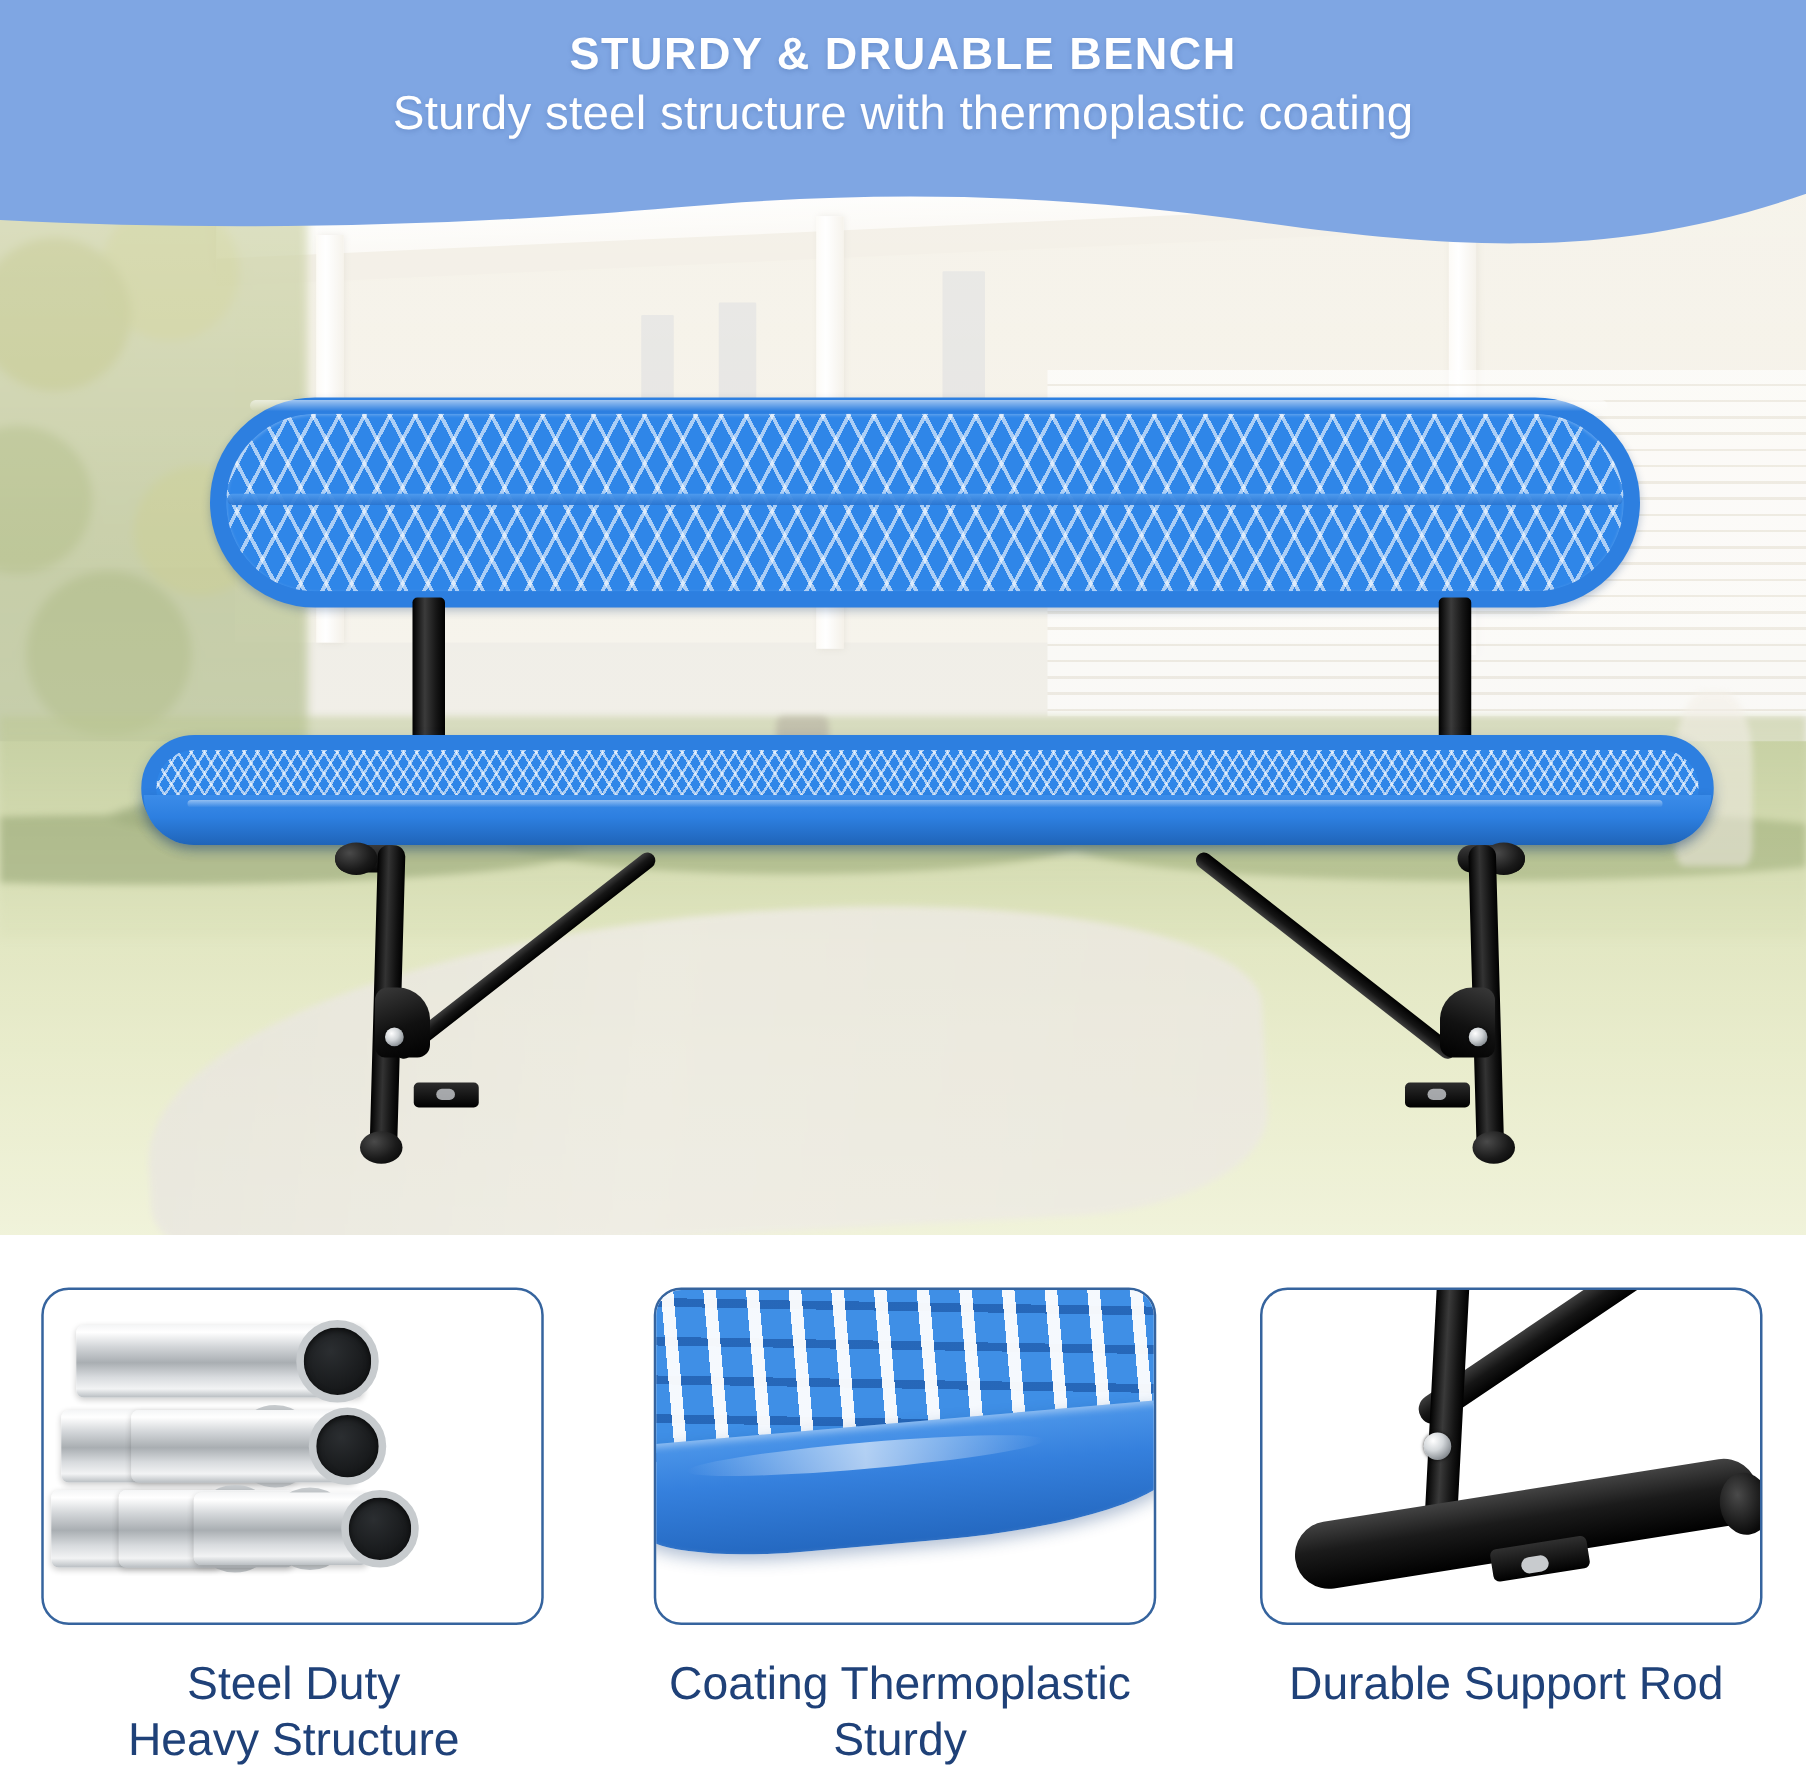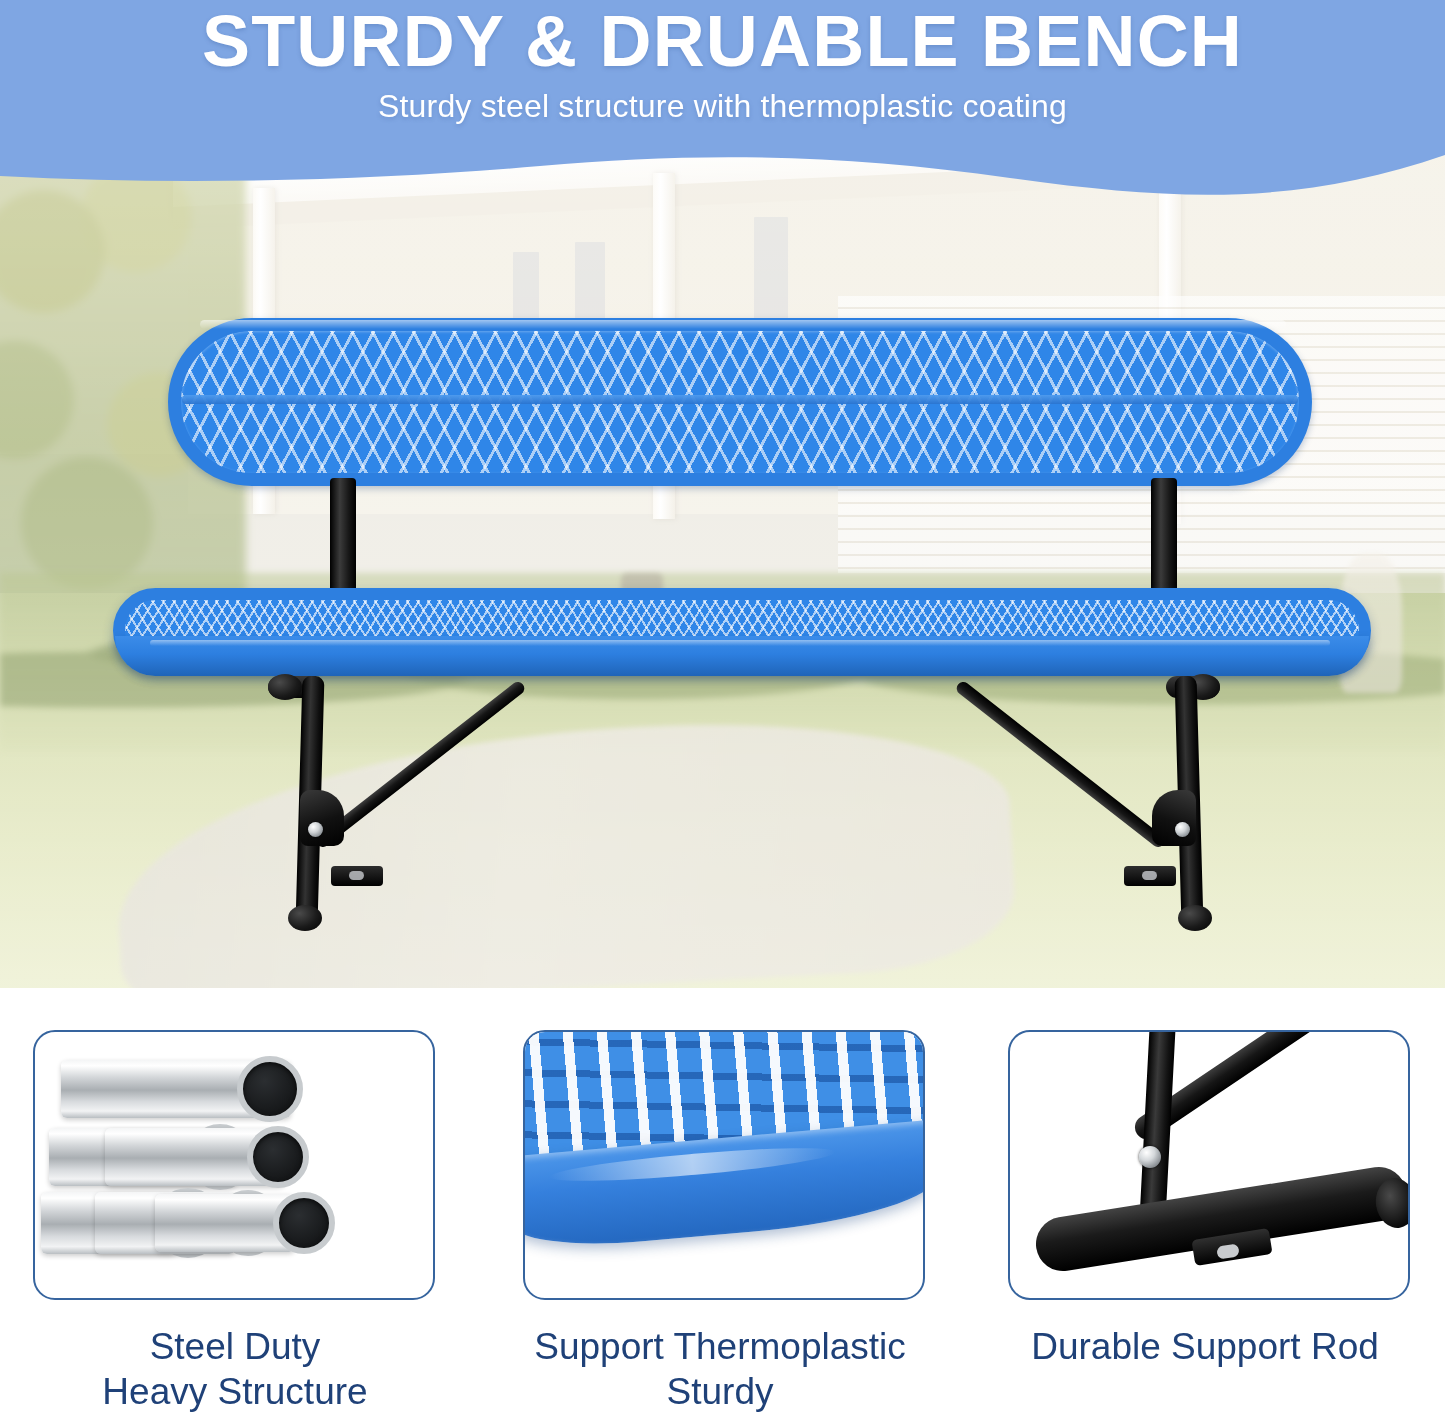--- a/index.html
+++ b/index.html
@@ -230,25 +230,25 @@
   #banner{
     position:absolute; left:0; top:0; width:1445px; height:205px; z-index:40;
     pointer-events:none;
   }
   #banner svg{ position:absolute; left:0; top:0; width:100%; height:100%; display:block; }
   .banner-text{
     position:absolute; left:0; top:0; width:100%; text-align:center;
     color:#ffffff; z-index:2;
   }
   #hero-title{
-    font-size:72px; font-weight:bold; letter-spacing:1.2px;
+    margin-top:22px; font-size:36px; font-weight:bold; letter-spacing:1.2px;
     text-shadow:0 2px 4px rgba(60,95,160,.32);
   }
   #hero-sub{
-    margin-top:6px; font-size:32px; font-weight:normal; letter-spacing:.2px;
+    margin-top:6px; font-size:38px; font-weight:normal; letter-spacing:.2px;
     text-shadow:0 2px 4px rgba(60,95,160,.30);
   }
 
   
   #features{
     position:absolute; left:0; top:988px; width:1445px; height:435px;
     background:#ffffff;
   }
   .panel{
     position:absolute; top:42px; width:402px; height:270px;
@@ -442,19 +442,19 @@
     <div class="z-plate"></div>
     <div class="z-plate-hole"></div>
     <div class="z-bolt"></div>
   </div>
 
   <div class="caption c1">
     <div>Steel Duty</div>
     <div>Heavy Structure</div>
   </div>
   <div class="caption c2">
-    <div>Support Thermoplastic</div>
+    <div>Coating Thermoplastic</div>
     <div>Sturdy</div>
   </div>
   <div class="caption c3">
     <div>Durable Support Rod</div>
   </div>
 </div>
 
 </body></html>

